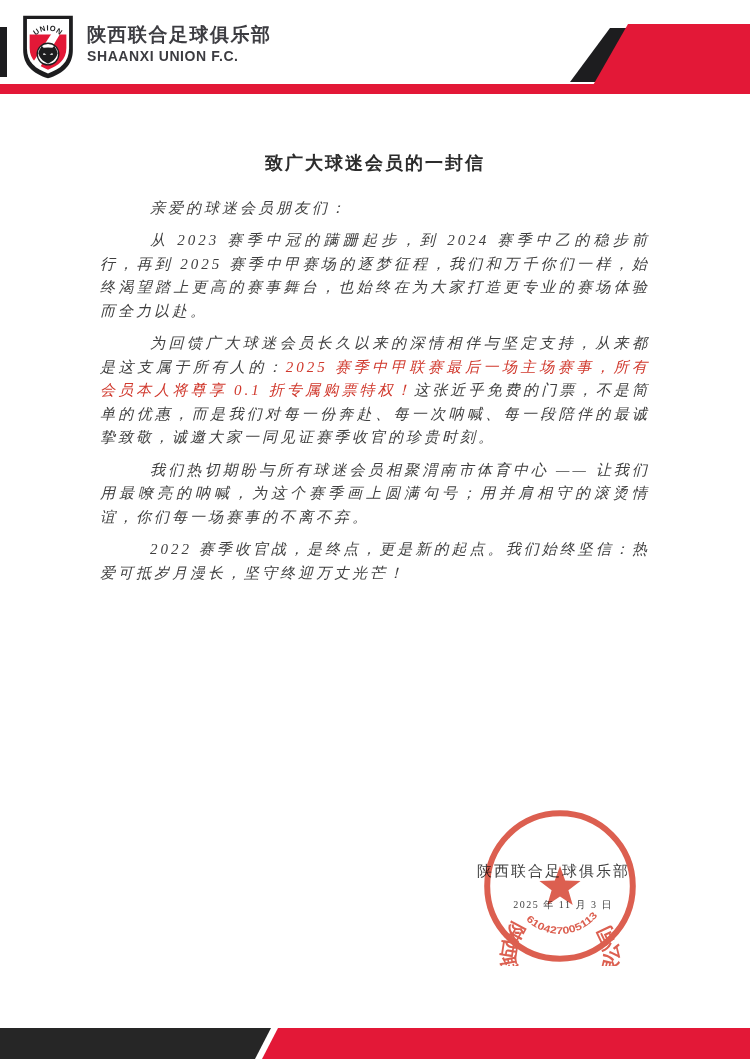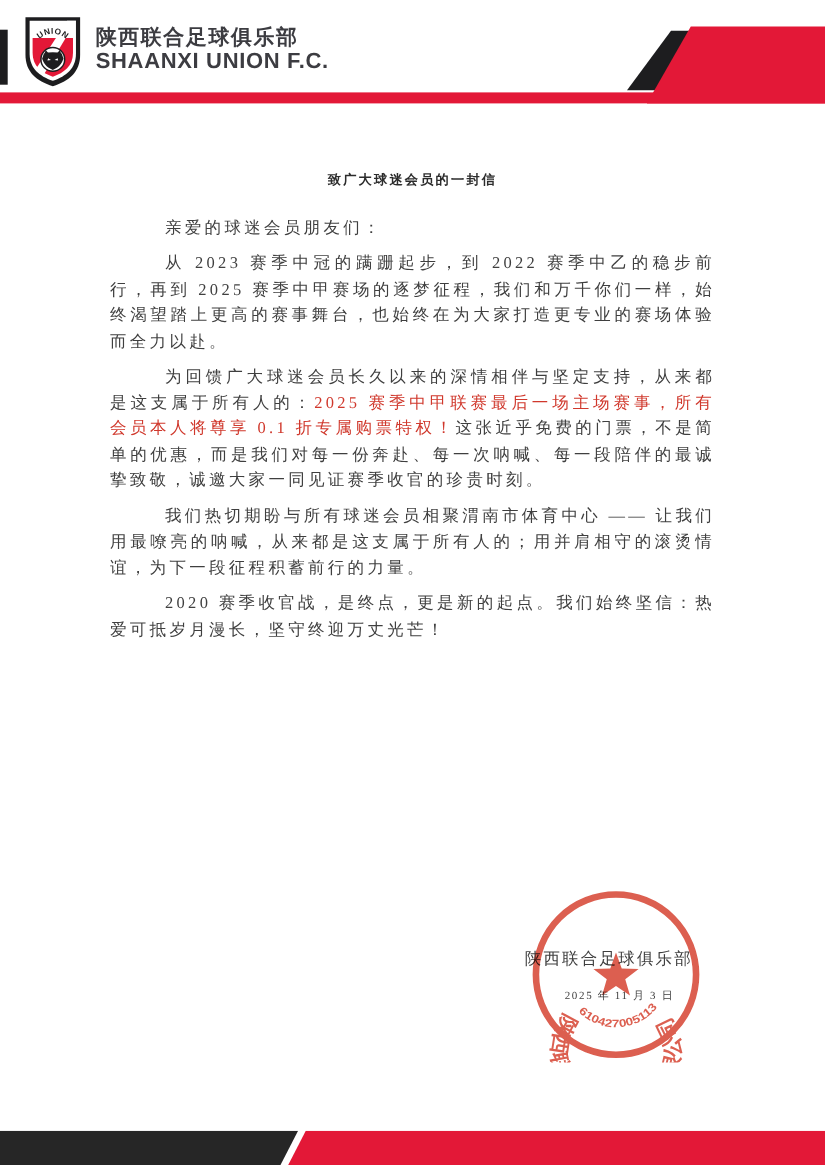--- a/index.html
+++ b/index.html
@@ -5,33 +5,33 @@
   html,body{margin:0;padding:0;background:#ffffff;}
   .page{
     position:relative;width:750px;height:1061px;background:#fff;overflow:hidden;
     font-family:"Liberation Serif","DejaVu Serif",serif;
   }
   
   .black-tab{position:absolute;left:0;top:27px;width:7px;height:50px;background:#1d1d1f;}
   .logo{position:absolute;left:21px;top:14px;width:54px;height:66px;}
   .club-names{position:absolute;left:87px;top:24px;font-family:"Liberation Sans","DejaVu Sans",sans-serif;color:#3c3c41;}
   .club-name-cn{font-size:19px;font-weight:bold;letter-spacing:1.5px;line-height:22px;}
-  .club-name-en{font-size:20px;font-weight:bold;letter-spacing:0.6px;line-height:16px;margin-top:2px;}
+  .club-name-en{font-size:14px;font-weight:bold;letter-spacing:0.6px;line-height:16px;margin-top:2px;}
   .header-deco{position:absolute;left:0;top:0;width:750px;height:100px;}
   
   .letter{
     position:absolute;left:100px;top:148px;width:550px;
     color:#3f3f3f;font-size:15px;line-height:23.5px;letter-spacing:3px;
     text-align:justify;text-justify:inter-character;
   }
   .letter-title{
-    font-size:12px;font-weight:bold;color:#2c2c2c;text-align:center;
+    font-size:18px;font-weight:bold;color:#2c2c2c;text-align:center;
     letter-spacing:2px;margin:4px 0 21px 0;text-indent:0;
   }
-  .letter p{margin:0 0 9px 0;text-indent:50px;}
+  .letter p{margin:0 0 9px 0;text-indent:50px;font-style:italic;}
   .highlight{color:#d0382c;}
   
   .sig-name{position:absolute;top:862px;right:120px;font-size:15px;letter-spacing:2px;color:#3f3f3f;}
   .sig-date{position:absolute;top:898px;right:137px;font-size:10px;letter-spacing:1.5px;color:#3f3f3f;}
   
   .stamp{
     position:absolute;left:480px;top:806px;width:160px;height:160px;
     opacity:0.84;mix-blend-mode:multiply;
   }
   
@@ -72,24 +72,24 @@
     <svg class="header-deco" viewBox="0 0 750 100" aria-hidden="true">
       <polygon points="610,28 652,28 612,82 570,82" fill="#1d1d1f"></polygon>
       <rect x="0" y="84" width="750" height="10" fill="#e31837"></rect>
       <polygon points="628,24 750,24 750,94 588,94" fill="#e31837"></polygon>
     </svg>
   </div>
 
   <div class="letter">
     <div class="letter-title">致广大球迷会员的一封信</div>
     <p>亲爱的球迷会员朋友们：</p>
-    <p>从 2023 赛季中冠的蹒跚起步，到 2022 赛季中乙的稳步前行，再到 2025 赛季中甲赛场的逐梦征程，我们和万千你们一样，始终渴望踏上更高的赛事舞台，也始终在为大家打造更专业的赛场体验而全力以赴。</p>
+    <p>从 2023 赛季中冠的蹒跚起步，到 2024 赛季中乙的稳步前行，再到 2025 赛季中甲赛场的逐梦征程，我们和万千你们一样，始终渴望踏上更高的赛事舞台，也始终在为大家打造更专业的赛场体验而全力以赴。</p>
     <p><span>为回馈广大球迷会员长久以来的深情相伴与坚定支持，从来都是这支属于所有人的：</span><span class="highlight">2025 赛季中甲联赛最后一场主场赛事，所有会员本人将尊享 0.1 折专属购票特权！</span><span>这张近乎免费的门票，不是简单的优惠，而是我们对每一份奔赴、每一次呐喊、每一段陪伴的最诚挚致敬，诚邀大家一同见证赛季收官的珍贵时刻。</span></p>
-    <p>我们热切期盼与所有球迷会员相聚渭南市体育中心 —— 让我们用最嘹亮的呐喊，从来都是这支属于所有人的；用并肩相守的滚烫情谊，为下一段征程积蓄前行的力量。</p>
-    <p>2020 赛季收官战，是终点，更是新的起点。我们始终坚信：热爱可抵岁月漫长，坚守终迎万丈光芒！</p>
+    <p>我们热切期盼与所有球迷会员相聚渭南市体育中心 —— 让我们用最嘹亮的呐喊，为这个赛季画上圆满句号；用并肩相守的滚烫情谊，你们每一场赛事的不离不弃。</p>
+    <p>2022 赛季收官战，是终点，更是新的起点。我们始终坚信：热爱可抵岁月漫长，坚守终迎万丈光芒！</p>
   </div>
 
   <div class="sig-name">陕西联合足球俱乐部</div>
   <div class="sig-date">2025 年 11 月 3 日</div>
 
   <svg class="stamp" viewBox="0 0 200 200" aria-hidden="true">
     <circle cx="100" cy="100" r="91" fill="none" stroke="#d5402e" stroke-width="7.5"></circle>
     <path id="sealTopArc" d="M43.3,144.3 A72,72 0 1 0 156.7,144.3" fill="none"></path>
     <path id="sealBottomArc" d="M50.9,134.4 A60,60 0 0 0 149.1,134.4" fill="none"></path>
     <text font-family="Liberation Serif, DejaVu Serif, serif" font-size="23.5" font-weight="bold" fill="#d5402e">

